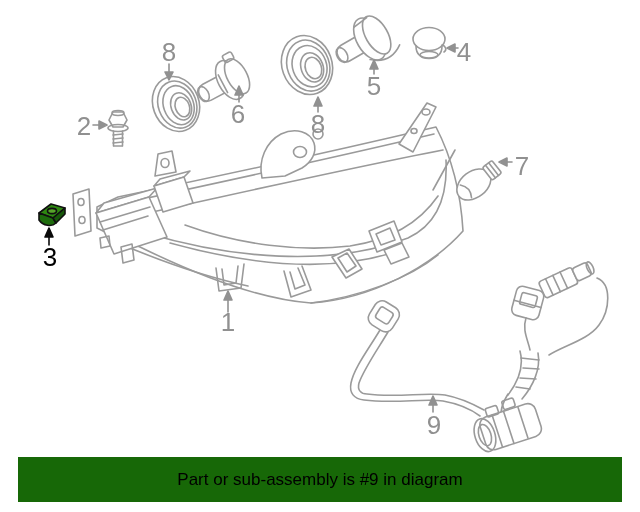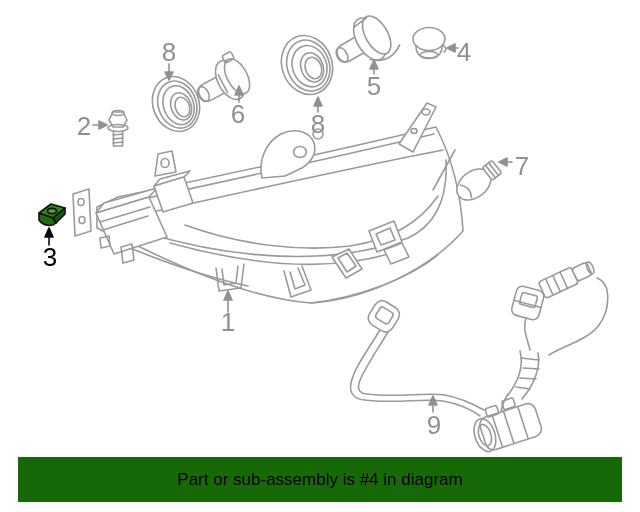--- a/index.html
+++ b/index.html
@@ -257,16 +257,16 @@
   <div class="callout highlighted" style="left:50px;top:257px;">3</div>
   <div class="callout" style="left:464px;top:52px;">4</div>
   <div class="callout" style="left:374px;top:86px;">5</div>
   <div class="callout" style="left:238px;top:114px;">6</div>
   <div class="callout" style="left:522px;top:166px;">7</div>
   <div class="callout" style="left:169px;top:52px;">8</div>
   <div class="callout" style="left:318px;top:124px;">8</div>
   <div class="callout" style="left:434px;top:425px;">9</div>
 
   <div class="banner">
-    <div class="line">Part or sub-assembly is #4 in diagram</div>
+    <div class="line">Part or sub-assembly is #9 in diagram</div>
   </div>
 
 </div>
 
 </body></html>

